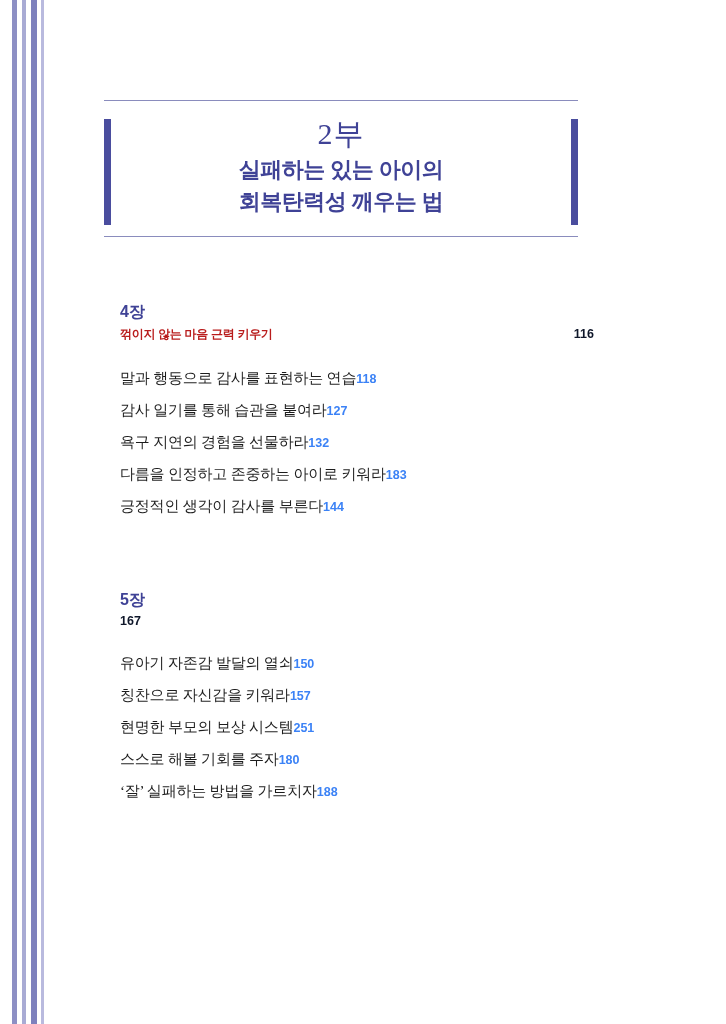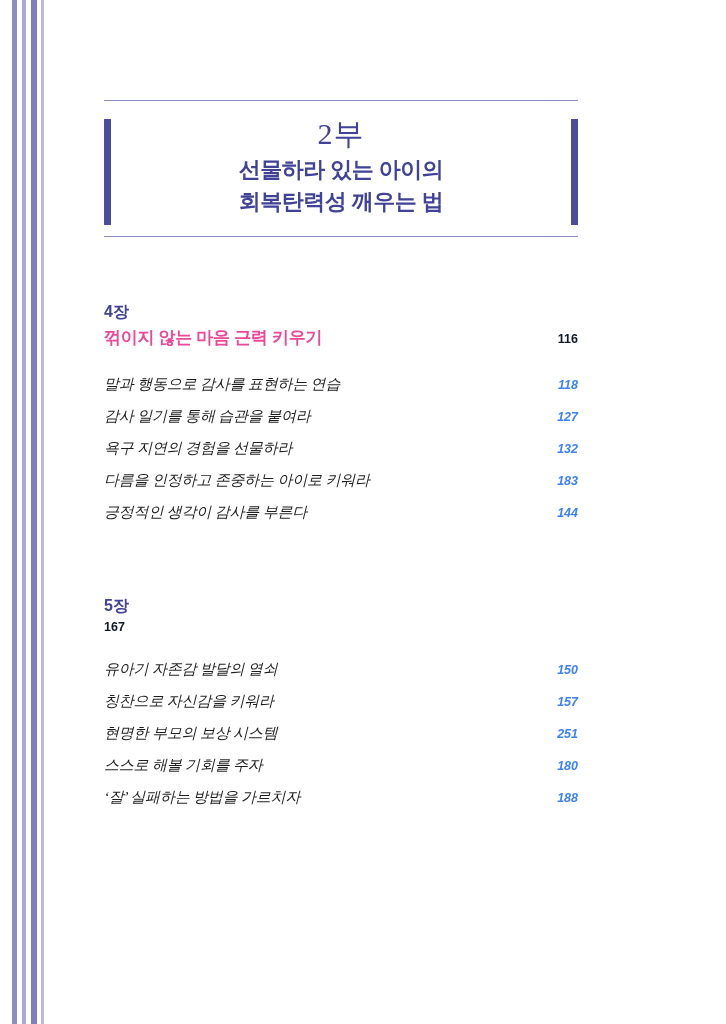--- a/index.html
+++ b/index.html
@@ -83,21 +83,21 @@
     font-weight: bold;
     font-size: 22px;
     color: #3f4296;
     line-height: 1.45;
     letter-spacing: -0.5px;
   }
 
   
   .chapters {
     position: absolute;
-    left: 104px;
+    left: 120px;
     top: 300px;
     width: 474px;
   }
   .chapter {
     margin-bottom: 72px;
   }
   .chapter:last-child { margin-bottom: 0; }
 
   .chap-num {
     font-family: "Liberation Sans", sans-serif;
@@ -109,37 +109,35 @@
   .chap-title-row {
     display: flex;
     align-items: baseline;
     justify-content: space-between;
     margin-top: 2px;
     margin-bottom: 26px;
   }
   .chap-title {
     font-family: "Liberation Sans", sans-serif;
     font-weight: bold;
-    font-size: 17px;
-    color: #ec4899;
+    font-size: 12px;
+    color: #b91c1c;
     letter-spacing: -0.3px;
   }
   .chap-page {
     font-family: "Liberation Sans", sans-serif;
     font-weight: bold;
     font-size: 12.5px;
     color: #0f172a;
   }
 
   .entry {
     display: flex;
     align-items: baseline;
-    justify-content: space-between;
     margin-bottom: 13px;
-    font-style: italic;
   }
   .entry:last-child { margin-bottom: 0; }
   .entry-title {
     font-family: "Liberation Serif", serif;
     font-size: 15px;
     color: #1d1d1d;
     letter-spacing: -0.2px;
   }
   .entry-page {
     font-family: "Liberation Sans", sans-serif;
@@ -159,21 +157,21 @@
     <div class="stripe s3"></div>
     <div class="stripe s4"></div>
   </div>
 
   <div class="part-block">
     <div class="rule"></div>
     <div class="part-inner">
       <div class="bar left"></div>
       <div class="bar right"></div>
       <div class="part-num">2부</div>
-      <div class="part-title-line">선물하라 있는 아이의</div>
+      <div class="part-title-line">실패하는 있는 아이의</div>
       <div class="part-title-line">회복탄력성 깨우는 법</div>
     </div>
     <div class="rule"></div>
   </div>
 
   <div class="chapters">
 
     <div class="chapter">
       <div class="chap-num">4장</div>
       <div class="chap-title-row">

